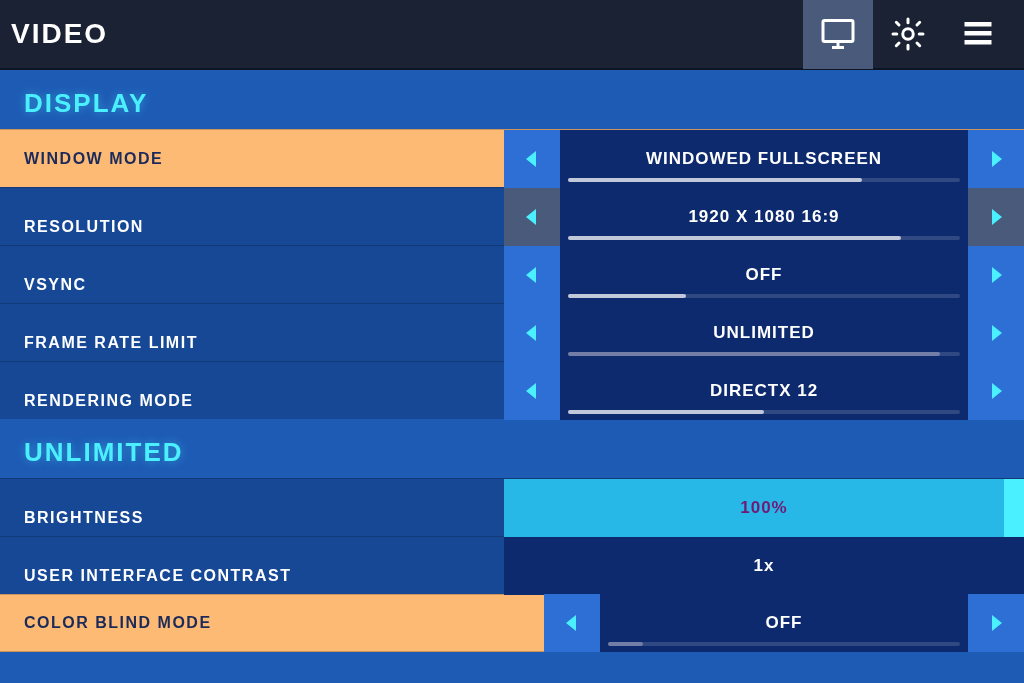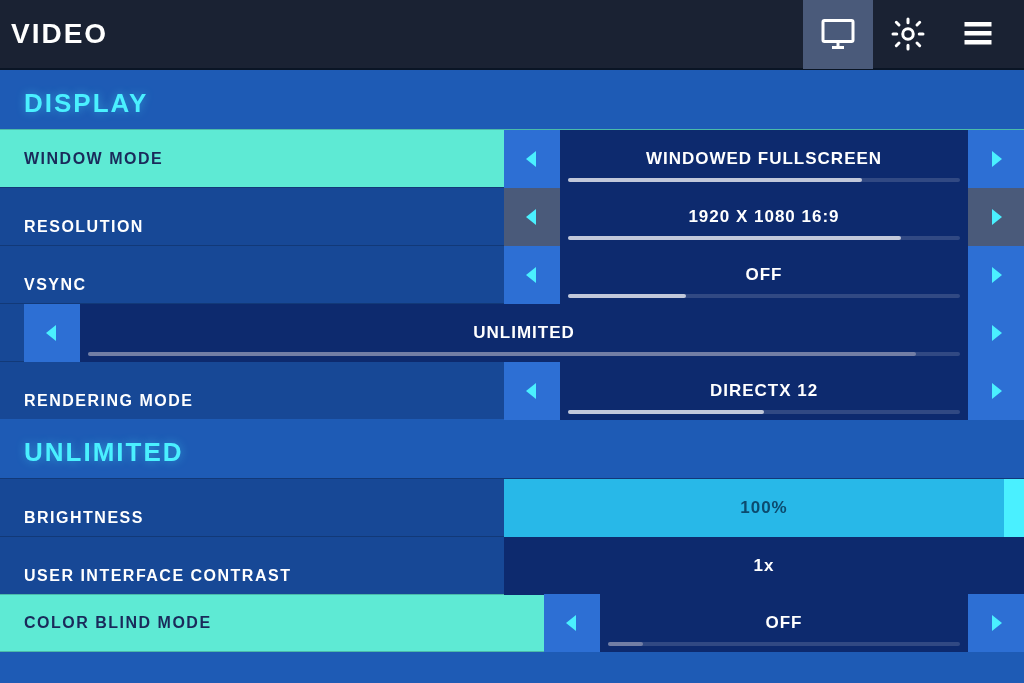--- a/index.html
+++ b/index.html
@@ -83,21 +83,21 @@
       border-top: 1px solid rgba(0,0,0,0.2);
       padding: 0 0 0 24px;
     }
 
     .settings-row:last-child {
       border-bottom: 1px solid rgba(0,0,0,0.2);
       gap: 40px;
     }
 
     .settings-row.white-bg {
-      background: #5eead4;
+      background: #fdba74;
     }
 
     .settings-row.dark-bg {
       background: rgba(10, 30, 80, 0.3);
     }
 
     .row-label {
       color: #1a2a5a;
       font-size: 16px;
       font-weight: 900;
@@ -202,21 +202,21 @@
       content: '';
       position: absolute;
       right: 0;
       top: 0;
       bottom: 0;
       width: 20px;
       background: #4af0ff;
     }
 
     .brightness-text {
-      color: #0c4a6e;
+      color: #701a75;
       font-size: 17px;
       font-weight: 900;
       letter-spacing: 1px;
       position: relative;
       z-index: 1;
     }
 
     
     .contrast-control {
       flex: 1;
@@ -341,20 +341,21 @@
       </div>
       <button class="arrow-btn right">
         <svg viewBox="0 0 20 20">
             <polygon points="6,2 16,10 6,18" fill="#4af0ff"></polygon>
           </svg>
       </button>
     </div>
   </div>
 
   <div class="settings-row dark-bg">
+    <span class="row-label">FRAME RATE LIMIT</span>
     <div class="control-group">
       <button class="arrow-btn left">
         <svg viewBox="0 0 20 20">
             <polygon points="14,2 4,10 14,18" fill="#4af0ff"></polygon>
           </svg>
       </button>
       <div class="value-box">
         <span class="value-text">UNLIMITED</span>
         <div class="value-bar">
           <div class="value-bar-fill bar-gray" style="width:95%"></div>

